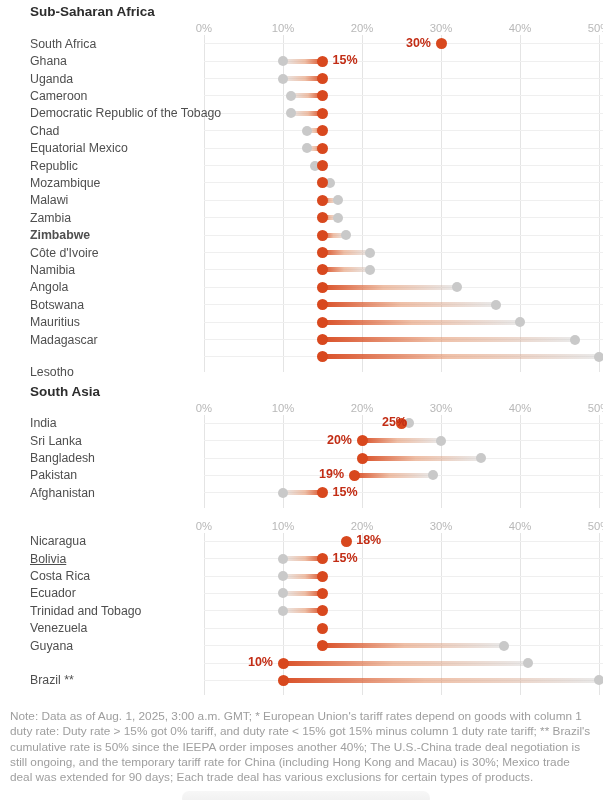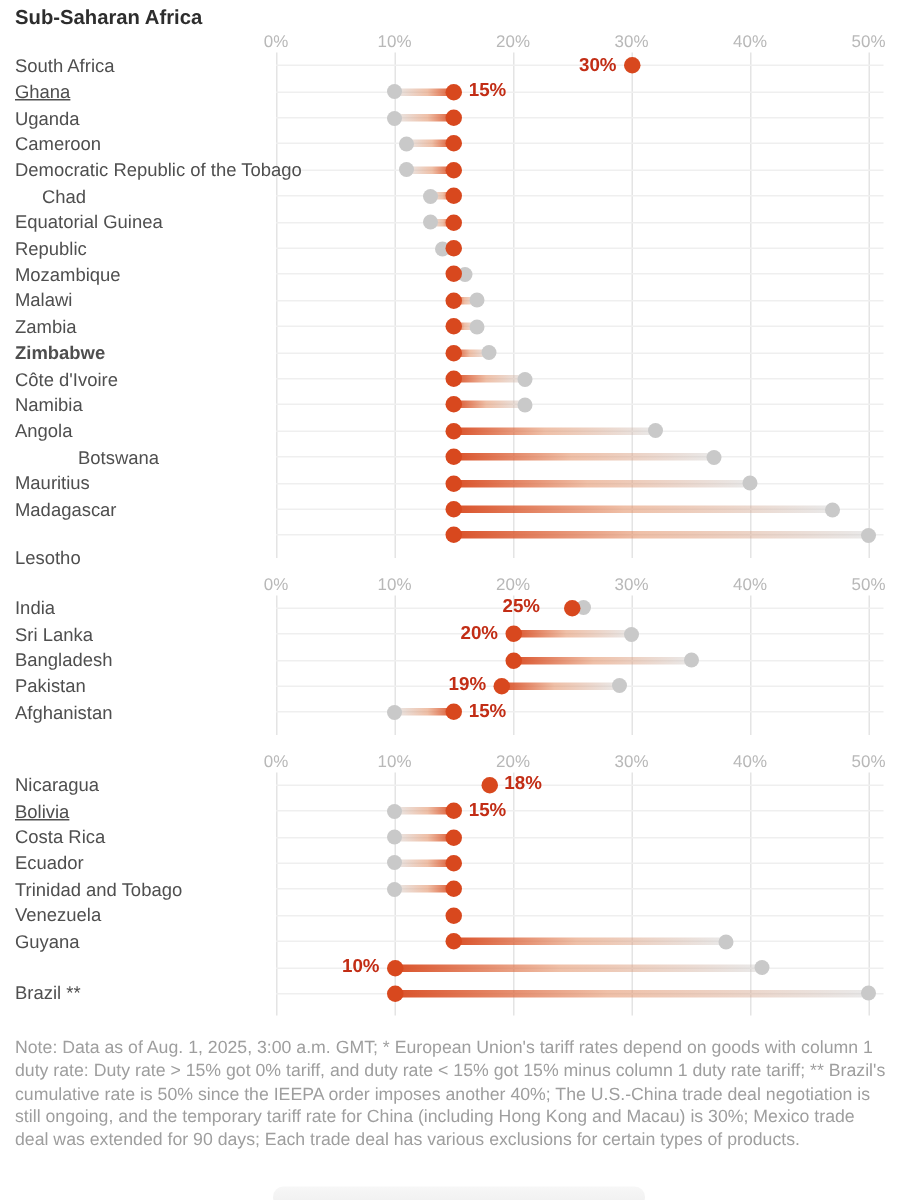--- a/index.html
+++ b/index.html
@@ -6,21 +6,21 @@
   body{
     width:603px;height:800px;overflow:hidden;background:#ffffff;
     font-family:"Liberation Sans","DejaVu Sans",sans-serif;
     position:relative;
   }
   .wrap{padding-top:4px;}
   .chart-title{
     font-size:13.5px;font-weight:bold;color:#2d2d2d;
     padding-left:10px;height:16px;line-height:16px;margin:0 0 2px 0;
   }
-  .chart{margin:0;}
+  .chart{margin:0;padding-left:20px;}
   .chart + .chart{margin-top:12px;}
   .plot{position:relative;width:603px;}
   .tick-label{
     position:absolute;top:0;transform:translateX(-50%);
     font-size:11.3px;color:#b8b8b8;white-space:nowrap;
   }
   .gridline{position:absolute;width:1px;background:#e4e4e4;}
   .rowline{position:absolute;height:1px;background:#efefef;}
   .country{
     position:absolute;left:10px;font-size:12.3px;color:#4f4f4f;
@@ -61,47 +61,47 @@
         <div class="gridline" style="left: 421px; top: 13px; height: 336.6px;"></div>
         <span class="tick-label" style="left: 500px;">40%</span>
         <div class="gridline" style="left: 500px; top: 13px; height: 336.6px;"></div>
         <span class="tick-label" style="left: 579px;">50%</span>
         <div class="gridline" style="left: 579px; top: 13px; height: 336.6px;"></div>
         <div class="rowline" style="left: 184px; width: 405px; top: 21.2px;"></div>
         <span class="country" style="top: 14.7px; text-align: right;">South Africa</span>
         <div class="dot new" style="left: 415.5px; top: 16.2px;"></div>
         <span class="rate-label" style="top: 13.7px; right: 192px;">30%</span>
         <div class="rowline" style="left: 184px; width: 405px; top: 38.6px;"></div>
-        <span class="country" style="top: 32.1px; text-decoration: underline;">Ghana</span>
+        <span class="country" style="top: 32.1px;">Ghana</span>
         <div class="connector" style="left: 263px; width: 39.5px; top: 36.6px; background: linear-gradient(to right, rgba(201, 201, 201, 0.4), rgba(226, 140, 96, 0.55) 55%, rgba(216, 72, 30, 0.95));"></div>
         <div class="dot old" style="left: 258px; top: 34.1px;"></div>
         <div class="dot new" style="left: 297px; top: 33.6px;"></div>
         <span class="rate-label" style="top: 31.1px; left: 312.5px;">15%</span>
         <div class="rowline" style="left: 184px; width: 405px; top: 56px;"></div>
         <span class="country" style="top: 49.5px;">Uganda</span>
         <div class="connector" style="left: 263px; width: 39.5px; top: 54px; background: linear-gradient(to right, rgba(201, 201, 201, 0.4), rgba(226, 140, 96, 0.55) 55%, rgba(216, 72, 30, 0.95));"></div>
         <div class="dot old" style="left: 258px; top: 51.5px;"></div>
         <div class="dot new" style="left: 297px; top: 51px;"></div>
         <div class="rowline" style="left: 184px; width: 405px; top: 73.4px;"></div>
         <span class="country" style="top: 66.9px;">Cameroon</span>
         <div class="connector" style="left: 270.9px; width: 31.6px; top: 71.4px; background: linear-gradient(to right, rgba(201, 201, 201, 0.4), rgba(226, 140, 96, 0.55) 55%, rgba(216, 72, 30, 0.95));"></div>
         <div class="dot old" style="left: 265.9px; top: 68.9px;"></div>
         <div class="dot new" style="left: 297px; top: 68.4px;"></div>
         <div class="rowline" style="left: 184px; width: 405px; top: 90.8px;"></div>
         <span class="country" style="top: 84.3px;">Democratic Republic of the Tobago</span>
         <div class="connector" style="left: 270.9px; width: 31.6px; top: 88.8px; background: linear-gradient(to right, rgba(201, 201, 201, 0.4), rgba(226, 140, 96, 0.55) 55%, rgba(216, 72, 30, 0.95));"></div>
         <div class="dot old" style="left: 265.9px; top: 86.3px;"></div>
         <div class="dot new" style="left: 297px; top: 85.8px;"></div>
         <div class="rowline" style="left: 184px; width: 405px; top: 108.2px;"></div>
-        <span class="country" style="top: 101.7px; margin-left: 18px;">Chad</span>
+        <span class="country" style="top: 101.7px;">Chad</span>
         <div class="connector" style="left: 286.7px; width: 15.8px; top: 106.2px; background: linear-gradient(to right, rgba(201, 201, 201, 0.4), rgba(226, 140, 96, 0.55) 55%, rgba(216, 72, 30, 0.95));"></div>
         <div class="dot old" style="left: 281.7px; top: 103.7px;"></div>
         <div class="dot new" style="left: 297px; top: 103.2px;"></div>
         <div class="rowline" style="left: 184px; width: 405px; top: 125.6px;"></div>
-        <span class="country" style="top: 119.1px;">Equatorial Guinea</span>
+        <span class="country" style="top: 119.1px;">Equatorial Mexico</span>
         <div class="connector" style="left: 286.7px; width: 15.8px; top: 123.6px; background: linear-gradient(to right, rgba(201, 201, 201, 0.4), rgba(226, 140, 96, 0.55) 55%, rgba(216, 72, 30, 0.95));"></div>
         <div class="dot old" style="left: 281.7px; top: 121.1px;"></div>
         <div class="dot new" style="left: 297px; top: 120.6px;"></div>
         <div class="rowline" style="left: 184px; width: 405px; top: 143px;"></div>
         <span class="country" style="top: 136.5px;">Republic</span>
         <div class="connector" style="left: 294.6px; width: 7.9px; top: 141px; background: linear-gradient(to right, rgba(201, 201, 201, 0.4), rgba(226, 140, 96, 0.55) 55%, rgba(216, 72, 30, 0.95));"></div>
         <div class="dot old" style="left: 289.6px; top: 138.5px;"></div>
         <div class="dot new" style="left: 297px; top: 138px;"></div>
         <div class="rowline" style="left: 184px; width: 405px; top: 160.4px;"></div>
         <span class="country" style="top: 153.9px;">Mozambique</span>
@@ -132,21 +132,21 @@
         <span class="country" style="top: 240.9px;">Namibia</span>
         <div class="connector" style="left: 302.5px; width: 47.4px; top: 245.4px; background: linear-gradient(to left, rgba(201, 201, 201, 0.4), rgba(226, 140, 96, 0.55) 55%, rgba(216, 72, 30, 0.95));"></div>
         <div class="dot old" style="left: 344.9px; top: 242.9px;"></div>
         <div class="dot new" style="left: 297px; top: 242.4px;"></div>
         <div class="rowline" style="left: 184px; width: 405px; top: 264.8px;"></div>
         <span class="country" style="top: 258.3px;">Angola</span>
         <div class="connector" style="left: 302.5px; width: 134.3px; top: 262.8px; background: linear-gradient(to left, rgba(201, 201, 201, 0.4), rgba(226, 140, 96, 0.55) 55%, rgba(216, 72, 30, 0.95));"></div>
         <div class="dot old" style="left: 431.8px; top: 260.3px;"></div>
         <div class="dot new" style="left: 297px; top: 259.8px;"></div>
         <div class="rowline" style="left: 184px; width: 405px; top: 282.2px;"></div>
-        <span class="country" style="top: 275.7px; margin-left: 42px;">Botswana</span>
+        <span class="country" style="top: 275.7px;">Botswana</span>
         <div class="connector" style="left: 302.5px; width: 173.8px; top: 280.2px; background: linear-gradient(to left, rgba(201, 201, 201, 0.4), rgba(226, 140, 96, 0.55) 55%, rgba(216, 72, 30, 0.95));"></div>
         <div class="dot old" style="left: 471.3px; top: 277.7px;"></div>
         <div class="dot new" style="left: 297px; top: 277.2px;"></div>
         <div class="rowline" style="left: 184px; width: 405px; top: 299.6px;"></div>
         <span class="country" style="top: 293.1px;">Mauritius</span>
         <div class="connector" style="left: 302.5px; width: 197.5px; top: 297.6px; background: linear-gradient(to left, rgba(201, 201, 201, 0.4), rgba(226, 140, 96, 0.55) 55%, rgba(216, 72, 30, 0.95));"></div>
         <div class="dot old" style="left: 495px; top: 295.1px;"></div>
         <div class="dot new" style="left: 297px; top: 294.6px;"></div>
         <div class="rowline" style="left: 184px; width: 405px; top: 317px;"></div>
         <span class="country" style="top: 310.5px;">Madagascar</span>
@@ -155,39 +155,40 @@
         <div class="dot new" style="left: 297px; top: 312px;"></div>
         <div class="rowline" style="left: 184px; width: 405px; top: 334.4px;"></div>
         <span class="country" style="top: 327.9px; margin-top: 15px;">Lesotho</span>
         <div class="connector" style="left: 302.5px; width: 276.5px; top: 332.4px; background: linear-gradient(to left, rgba(201, 201, 201, 0.4), rgba(226, 140, 96, 0.55) 55%, rgba(216, 72, 30, 0.95));"></div>
         <div class="dot old" style="left: 574px; top: 329.9px;"></div>
         <div class="dot new" style="left: 297px; top: 329.4px;"></div>
       </div>
   </section>
 
   <section class="chart">
+    <h2 class="chart-title">South Asia</h2>
     <div class="plot" style="height: 106px;">
         <span class="tick-label" style="left: 184px;">0%</span>
         <div class="gridline" style="left: 184px; top: 13px; height: 93px;"></div>
         <span class="tick-label" style="left: 263px;">10%</span>
         <div class="gridline" style="left: 263px; top: 13px; height: 93px;"></div>
         <span class="tick-label" style="left: 342px;">20%</span>
         <div class="gridline" style="left: 342px; top: 13px; height: 93px;"></div>
         <span class="tick-label" style="left: 421px;">30%</span>
         <div class="gridline" style="left: 421px; top: 13px; height: 93px;"></div>
         <span class="tick-label" style="left: 500px;">40%</span>
         <div class="gridline" style="left: 500px; top: 13px; height: 93px;"></div>
         <span class="tick-label" style="left: 579px;">50%</span>
         <div class="gridline" style="left: 579px; top: 13px; height: 93px;"></div>
         <div class="rowline" style="left: 184px; width: 405px; top: 21.2px;"></div>
         <span class="country" style="top: 14.7px;">India</span>
         <div class="connector" style="left: 381.5px; width: 7.9px; top: 19.2px; background: linear-gradient(to left, rgba(201, 201, 201, 0.4), rgba(226, 140, 96, 0.55) 55%, rgba(216, 72, 30, 0.95));"></div>
         <div class="dot old" style="left: 384.4px; top: 16.7px;"></div>
         <div class="dot new" style="left: 376px; top: 16.2px;"></div>
-        <span class="rate-label" style="top: 13.7px; right: 243px;">25%</span>
+        <span class="rate-label" style="top: 13.7px; right: 216px;">25%</span>
         <div class="rowline" style="left: 184px; width: 405px; top: 38.6px;"></div>
         <span class="country" style="top: 32.1px;">Sri Lanka</span>
         <div class="connector" style="left: 342px; width: 79px; top: 36.6px; background: linear-gradient(to left, rgba(201, 201, 201, 0.4), rgba(226, 140, 96, 0.55) 55%, rgba(216, 72, 30, 0.95));"></div>
         <div class="dot old" style="left: 416px; top: 34.1px;"></div>
         <div class="dot new" style="left: 336.5px; top: 33.6px;"></div>
         <span class="rate-label" style="top: 31.1px; right: 271px;">20%</span>
         <div class="rowline" style="left: 184px; width: 405px; top: 56px;"></div>
         <span class="country" style="top: 49.5px;">Bangladesh</span>
         <div class="connector" style="left: 342px; width: 118.5px; top: 54px; background: linear-gradient(to left, rgba(201, 201, 201, 0.4), rgba(226, 140, 96, 0.55) 55%, rgba(216, 72, 30, 0.95));"></div>
         <div class="dot old" style="left: 455.5px; top: 51.5px;"></div>

